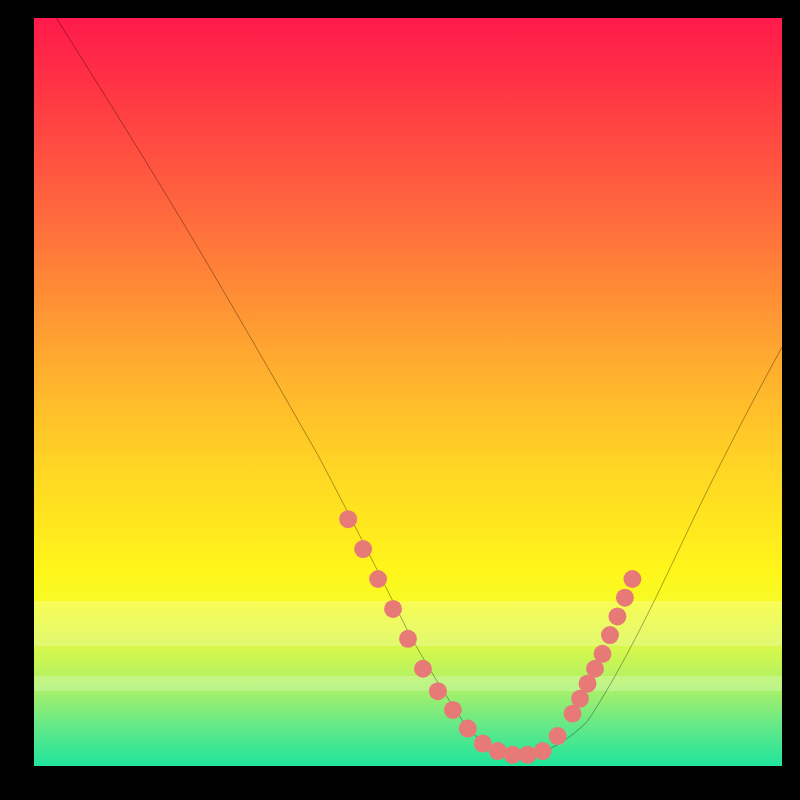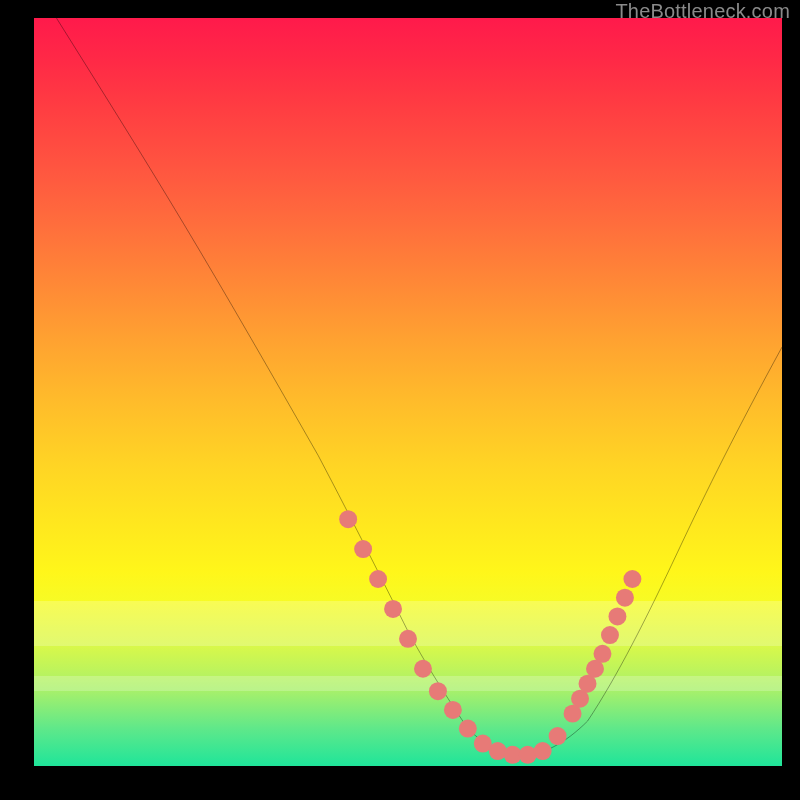--- a/index.html
+++ b/index.html
@@ -63,21 +63,20 @@
     position: absolute;
     left: 0;
     width: 100%;
     background: rgba(255,255,255,0.22);
   }
 </style>
 </head>
 <body>
 
 <div class="frame">
-  <div class="watermark">TheBottleneck.com</div>
 
   <div class="plot">
 
     <div class="band-pale" style="top:78%; height:6%;"></div>
     <div class="band-pale" style="top:88%; height:2%;"></div>
 
     <svg viewBox="0 0 100 100" preserveAspectRatio="none">
       <path d="M3,0 C8,8 14,17.5 20,27.5 C26,37.5 32,48 38,58.5 C43,68 47,76 50,82 C53,87.5 56,92 58,95 C60,97 62,98.2 65,98.8 C68,98.5 71,97 74,94 C78,88 82,80 86,71.5 C90,63 94,55 100,44" fill="none" stroke="#000" stroke-width="0.35" vector-effect="non-scaling-stroke"></path>
       <g fill="#e77a77">
         <circle cx="42" cy="67" r="1.2"></circle>

